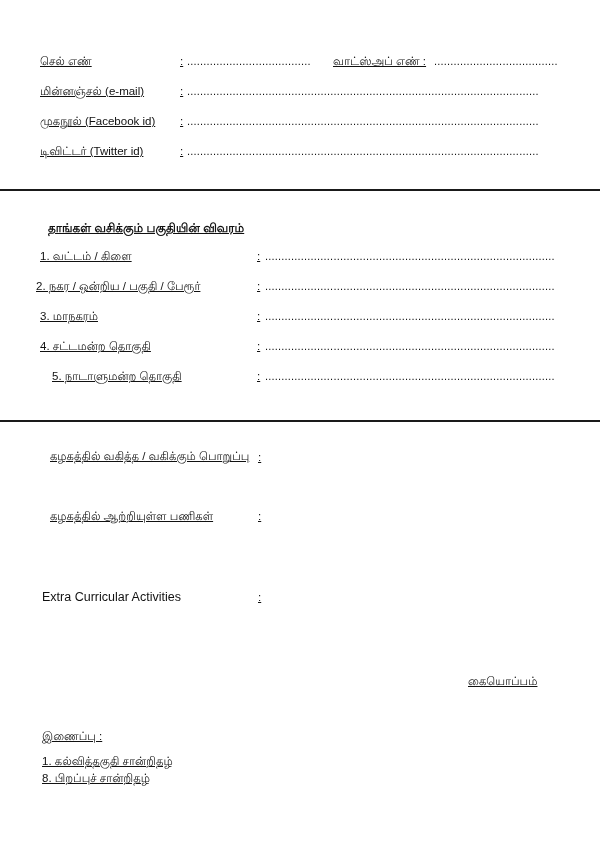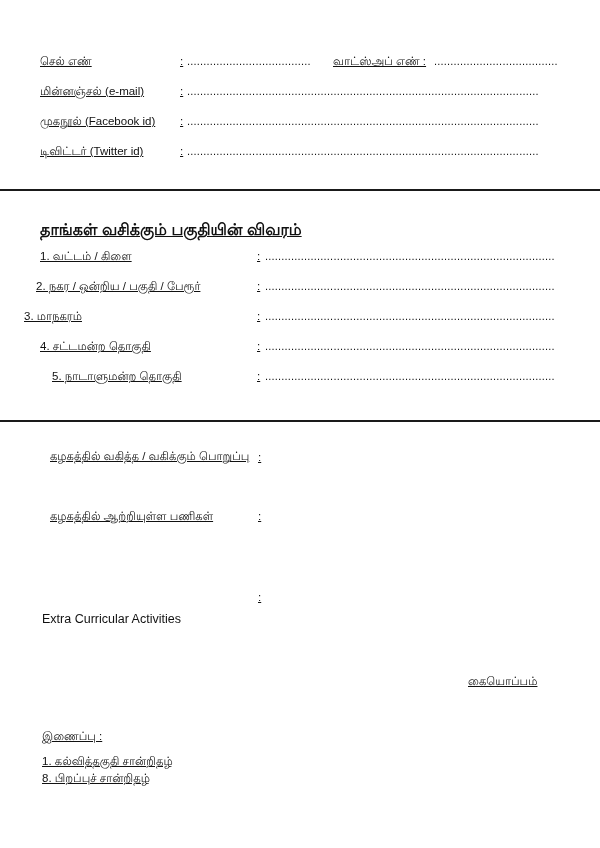--- a/index.html
+++ b/index.html
@@ -5,21 +5,21 @@
     html, body { margin: 0; padding: 0; background: #ffffff; }
     body {
       width: 600px; height: 848px; position: relative; overflow: hidden;
       font-family: "Liberation Sans", "DejaVu Sans", sans-serif;
       color: #111111;
     }
     .abs { position: absolute; white-space: nowrap; }
     .lbl { font-size: 11.5px; text-decoration: underline; }
     .dots { font-size: 11px; letter-spacing: 0.2px; overflow: hidden; }
     .divider { position: absolute; left: 0; width: 600px; height: 2px; background: #1a1a1a; }
-    .heading { font-size: 16px; font-weight: bold; }
+    .heading { font-size: 12px; font-weight: bold; margin-left: 8px; }
     .big { font-size: 12.5px; }
   </style>
 </head>
 <body>
 
 <div>
   <span class="abs lbl" style="left:40px; top:55px;">செல் எண்</span>
   <span class="abs lbl" style="left:180px; top:55px;">:</span>
   <span class="abs dots" style="left:187px; top:55px; width:138px;">......................................</span>
   <span class="abs lbl" style="left:333px; top:55px;">வாட்ஸ்அப் எண் :</span>
@@ -44,21 +44,21 @@
   <span class="abs heading" style="left:40px; top:221px; text-decoration: underline;">தாங்கள் வசிக்கும் பகுதியின் விவரம்</span>
 
   <span class="abs lbl" style="left:40px; top:250px;">1. வட்டம் / கிளை</span>
   <span class="abs lbl" style="left:257px; top:250px;">:</span>
   <span class="abs dots" style="left:265px; top:250px; width:290px;">..............................................................................................</span>
 
   <span class="abs lbl" style="left:36px; top:280px;">2. நகர / ஒன்றிய / பகுதி / பேரூர்</span>
   <span class="abs lbl" style="left:257px; top:280px;">:</span>
   <span class="abs dots" style="left:265px; top:280px; width:290px;">..............................................................................................</span>
 
-  <span class="abs lbl" style="left:24px; top:310px;">3. மாநகரம்</span>
+  <span class="abs lbl" style="left:40px; top:310px;">3. மாநகரம்</span>
   <span class="abs lbl" style="left:257px; top:310px;">:</span>
   <span class="abs dots" style="left:265px; top:310px; width:290px;">..............................................................................................</span>
 
   <span class="abs lbl" style="left:40px; top:340px;">4. சட்டமன்ற தொகுதி</span>
   <span class="abs lbl" style="left:257px; top:340px;">:</span>
   <span class="abs dots" style="left:265px; top:340px; width:290px;">..............................................................................................</span>
 
   <span class="abs lbl" style="left:52px; top:370px;text-align:right;">5. நாடாளுமன்ற தொகுதி</span>
   <span class="abs lbl" style="left:257px; top:370px;">:</span>
   <span class="abs dots" style="left:265px; top:370px; width:290px;">..............................................................................................</span>
@@ -68,21 +68,21 @@
 
 <div>
   <span class="abs lbl" style="left:50px; top:450px;">கழகத்தில் வகித்த / வகிக்கும் பொறுப்பு</span>
   <span class="abs lbl" style="left:258px; top:451px;">:</span>
   <div class="abs" style="left:270px; top:444px; width:290px; height:30px;"></div>
 
   <span class="abs lbl" style="left:50px; top:510px;">கழகத்தில் ஆற்றியுள்ள பணிகள்</span>
   <span class="abs lbl" style="left:258px; top:510px;">:</span>
   <div class="abs" style="left:270px; top:504px; width:290px; height:60px;"></div>
 
-  <span class="abs big" style="left:42px; top:590px;margin-top:22px;">Extra Curricular Activities</span>
+  <span class="abs big" style="left:42px; top:590px;">Extra Curricular Activities</span>
   <span class="abs lbl" style="left:258px; top:591px;">:</span>
   <div class="abs" style="left:270px; top:585px; width:290px; height:60px;"></div>
 </div>
 
 <span class="abs lbl" style="left:468px; top:675px;">கையொப்பம்</span>
 
 <div>
   <span class="abs lbl" style="left:42px; top:730px;">இணைப்பு :</span>
   <span class="abs lbl" style="left:42px; top:755px;">1. கல்வித்தகுதி சான்றிதழ்</span>
   <span class="abs lbl" style="left:42px; top:772px;">8. பிறப்புச் சான்றிதழ்</span>

